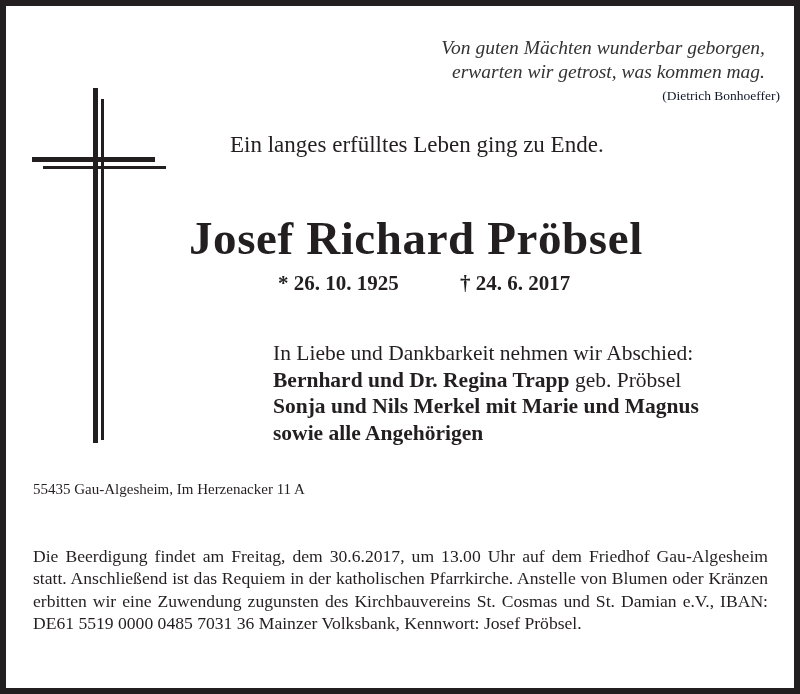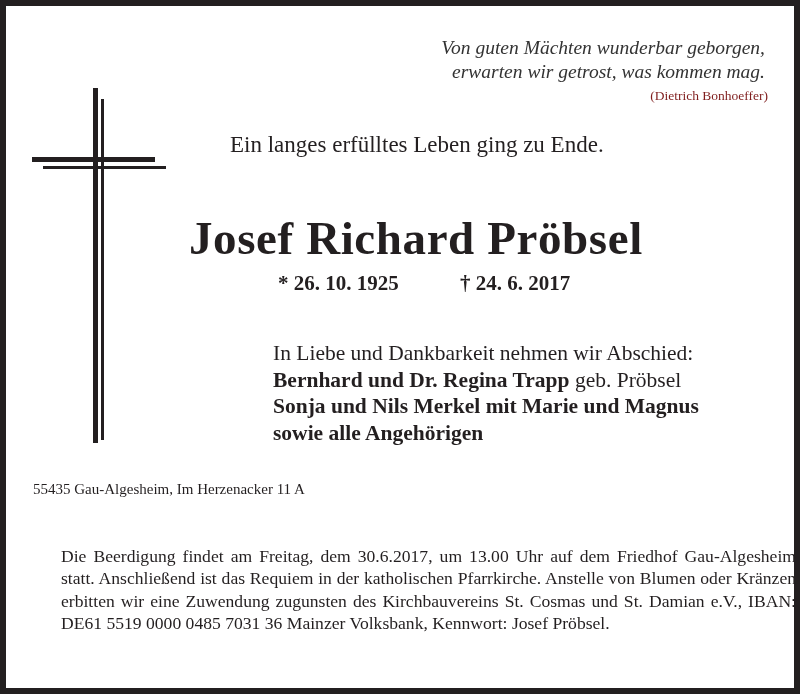--- a/index.html
+++ b/index.html
@@ -20,37 +20,37 @@
   .bar { position: absolute; background: #231f20; }
   .v-thick { left: 93px; top: 88px; width: 5px; height: 355px; }
   .v-thin  { left: 101px; top: 99px; width: 3px; height: 341px; }
   .h-thick { left: 32px; top: 157px; width: 123px; height: 5px; }
   .h-thin  { left: 43px; top: 166px; width: 123px; height: 3px; }
 
   
   .quote { right: 35px; text-align: right; font-style: italic; font-size: 19.5px; color: #333; }
   .quote1 { top: 38px; }
   .quote2 { top: 62px; margin-left: 44px; }
-  .quote-author { right: 32px; top: 89px; font-size: 13.5px; color: #7f1d1d; }
+  .quote-author { right: 20px; top: 89px; font-size: 13.5px; color: #0f172a; }
 
   .intro { left: 230px; top: 133px; font-size: 23px; }
   .name  { left: 189px; top: 215px; font-size: 47px; font-weight: bold; letter-spacing: 0.6px; }
   .born  { left: 278px; top: 273px; font-size: 21px; font-weight: bold; }
   .died  { left: 460px; top: 273px; font-size: 21px; font-weight: bold; }
 
   .mourners { left: 273px; top: 343px; font-size: 21.5px; }
   .mourners div { height: 26.5px; line-height: 1; }
   .b { font-weight: bold; }
 
   .address { left: 33px; top: 482px; font-size: 15px; text-align: right; }
 
   .notice {
     position: absolute; left: 33px; top: 545px; width: 735px;
     font-size: 17.6px; line-height: 22.3px; text-align: justify;
-    text-align-last: left; color: #231f20; margin-left: 28px;
+    text-align-last: left; color: #231f20;
   }
 </style>
 </head>
 <body>
 
 <div class="frame"></div>
 
 <div>
   <div class="bar v-thick"></div>
   <div class="bar v-thin"></div>

